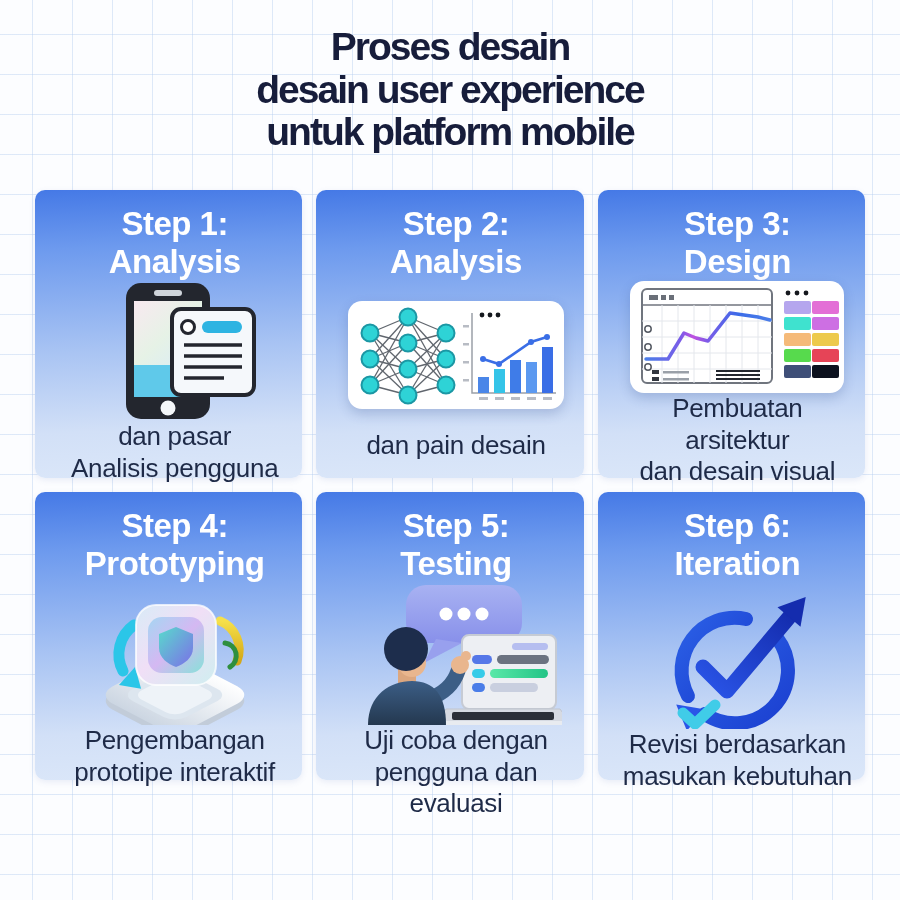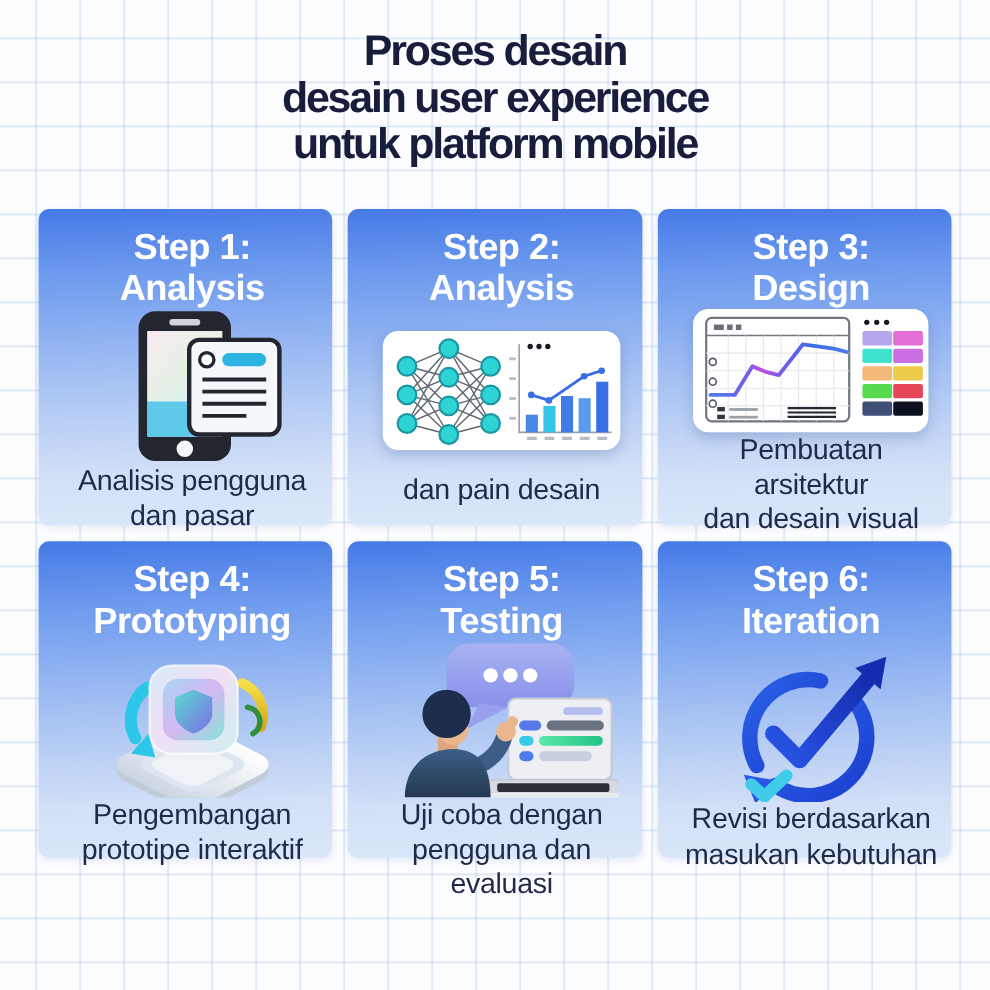--- a/index.html
+++ b/index.html
@@ -105,22 +105,22 @@
         <rect x="82" y="28" width="82" height="86" rx="9" fill="#f5f8fb" stroke="#23262e" stroke-width="4"></rect>
         <circle cx="98" cy="46" r="6.5" fill="#ffffff" stroke="#23262e" stroke-width="3"></circle>
         <rect x="112" y="40" width="40" height="12" rx="6" fill="#2eb4e2"></rect>
         <line x1="94" y1="64" x2="152" y2="64" stroke="#23262e" stroke-width="3.5"></line>
         <line x1="94" y1="75" x2="152" y2="75" stroke="#23262e" stroke-width="3.5"></line>
         <line x1="94" y1="86" x2="152" y2="86" stroke="#23262e" stroke-width="3.5"></line>
         <line x1="94" y1="97" x2="134" y2="97" stroke="#23262e" stroke-width="3.5"></line>
       </svg>
     </div>
     <div class="caption">
+      <div>dan pasar</div>
       <div>Analisis pengguna</div>
-      <div>dan pasar</div>
     </div>
   </div>
 
   <div class="card">
     <div class="step-title">
       <div>Step 2:</div>
       <div>Analysis</div>
     </div>
     <div class="icon-wrap">
       <div class="panel">

